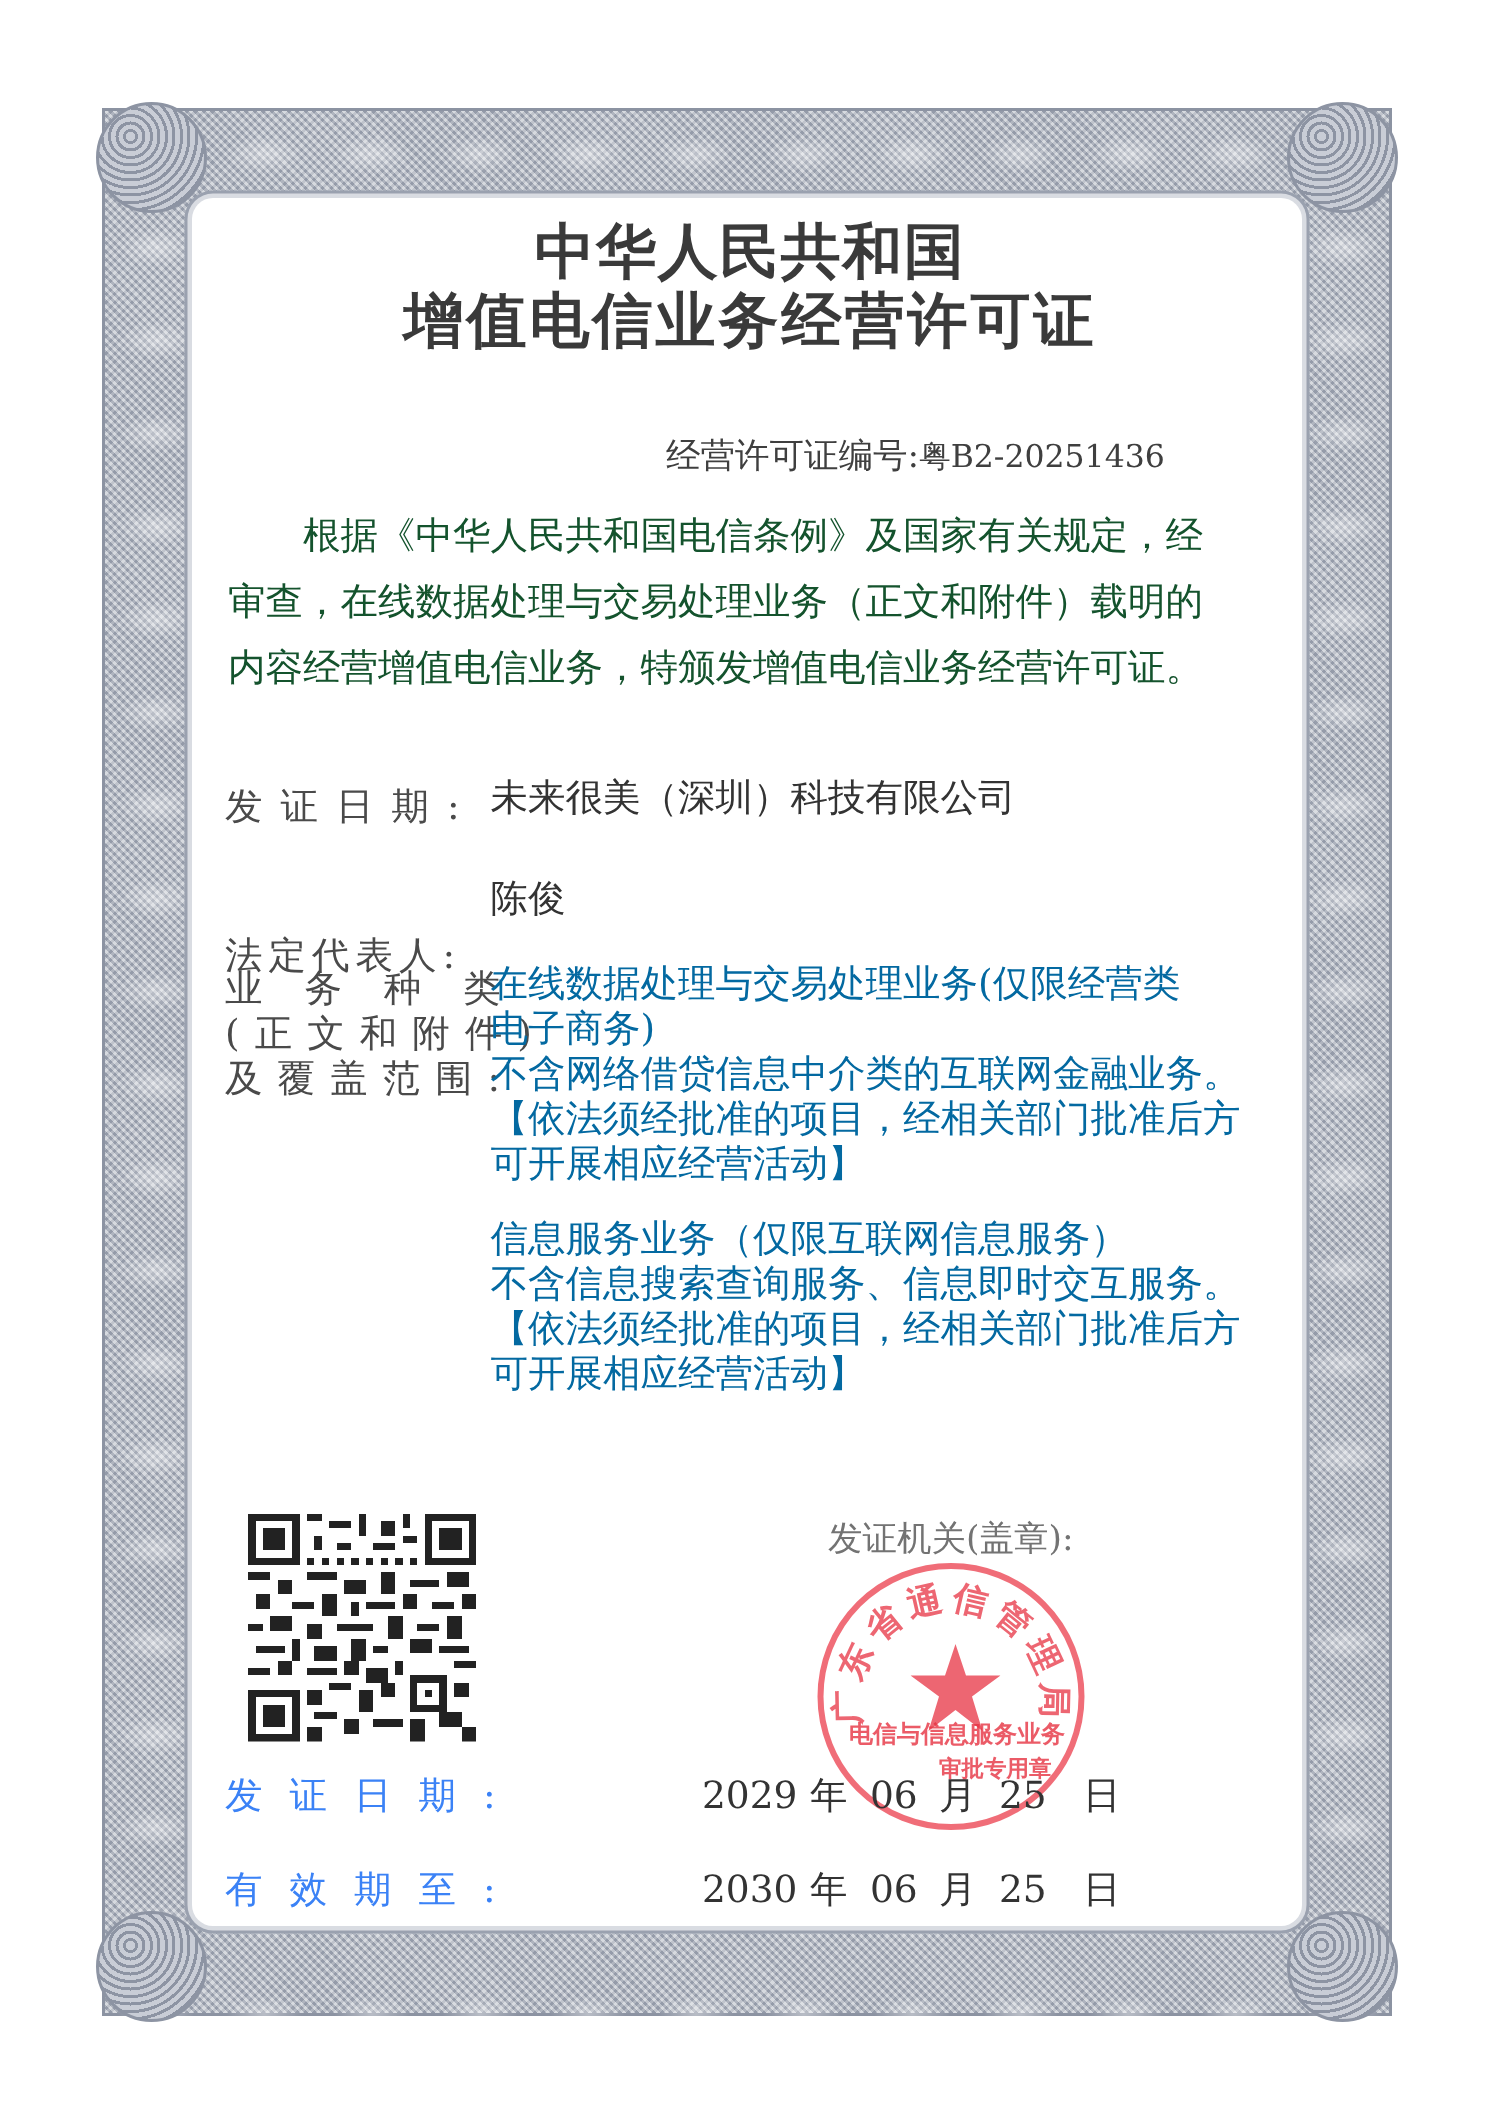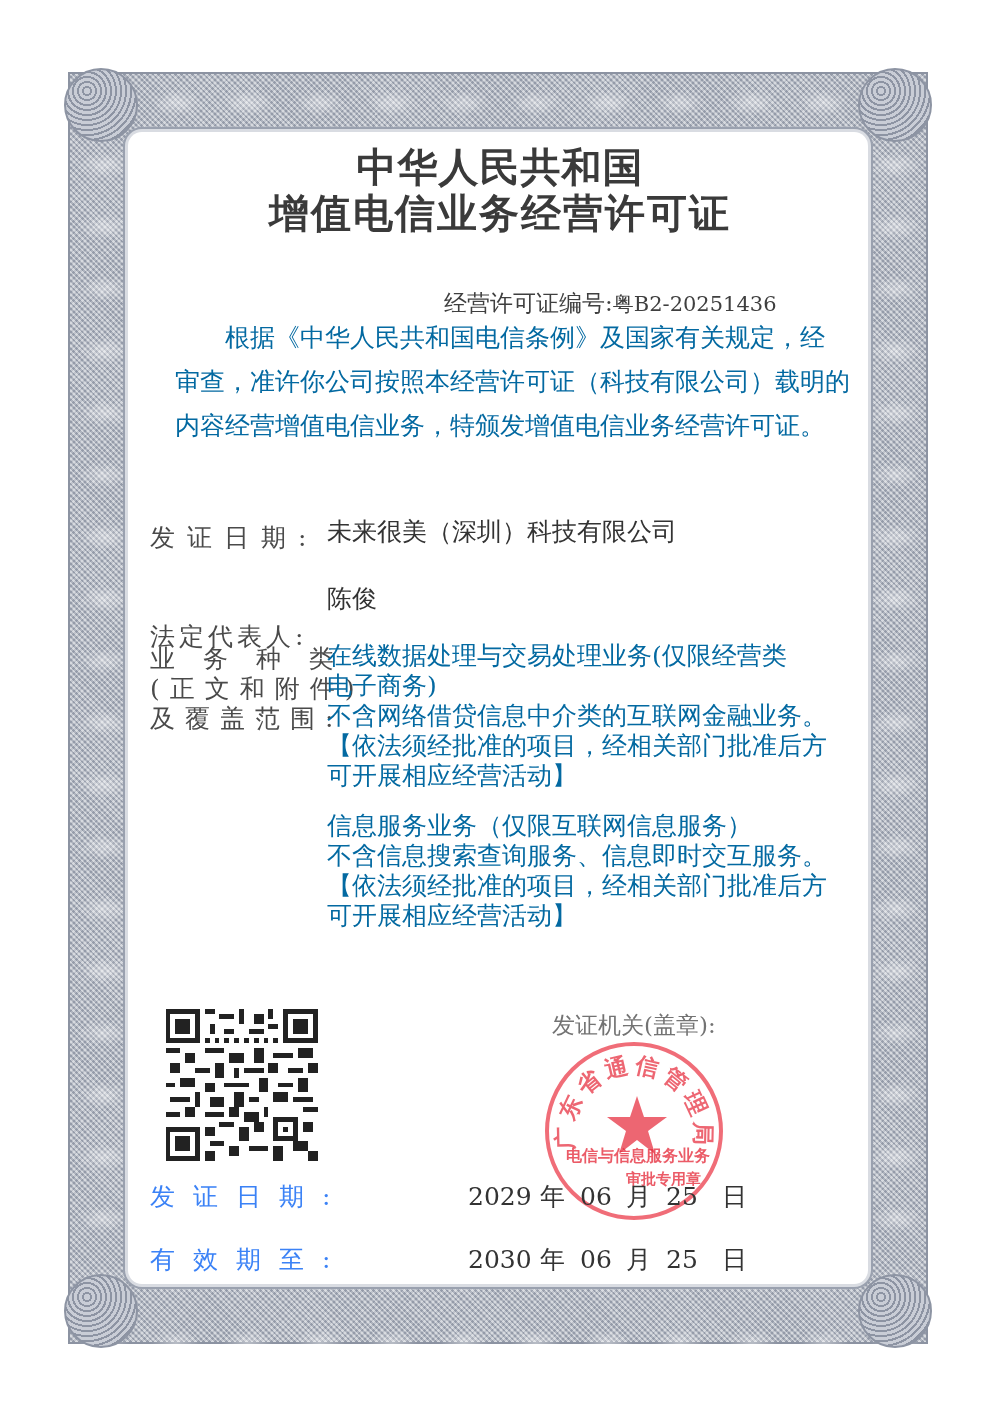--- a/index.html
+++ b/index.html
@@ -23,21 +23,21 @@
   .corner.tl { left:-6px; top:-6px; } .corner.tr { right:-6px; top:-6px; }
   .corner.bl { left:-6px; bottom:-6px; } .corner.br { right:-6px; bottom:-6px; }
 
   .title { position:absolute; left:0; width:1000px; text-align:center; color:#3a3a3a; font-weight:bold; }
   .t1 { top:140px; font-size:40px; letter-spacing:1px; }
   .t2 { top:186px; font-size:40px; letter-spacing:2px; }
 
   .licno { position:absolute; left:444px; top:288px; font-size:23px; color:#3f3f3f; }
   .licno .num { font-family:"DejaVu Serif", serif; font-size:21px; }
 
-  .para { position:absolute; left:152px; top:316px; width:700px; font-size:25px; line-height:44px; color:#0369a1;margin-left:23px; }
+  .para { position:absolute; left:152px; top:335px; width:700px; font-size:25px; line-height:44px; color:#14532d; }
   .para p { margin:0; white-space:nowrap; }
   .label { position:absolute; left:150px; font-size:25px; color:#4a4a4a; white-space:nowrap; }
   .val { position:absolute; left:327px; font-size:25px; color:#333; white-space:nowrap; line-height:30px; }
   .lbl-company { top:521px; letter-spacing:12px; }
   .val-company { top:517px; }
   .lbl-legal { top:620px; letter-spacing:4px; }
   .val-legal { top:584px; }
   .lbl-scope { top:644px; line-height:30px; }
   .lbl-scope div { letter-spacing:10px; }
   .scope { position:absolute; left:327px; top:641px; font-size:25px; line-height:30px; color:#0369a1; }
@@ -74,21 +74,21 @@
 
 <div class="title t1">中华人民共和国</div>
 <div class="title t2">增值电信业务经营许可证</div>
 
 <div class="licno">
   <span>经营许可证编号:</span><span class="num">粤B2-20251436</span>
 </div>
 
 <div class="para">
   <p>　　根据《中华人民共和国电信条例》及国家有关规定，经</p>
-  <p>审查，准许你公司按照本经营许可证（科技有限公司）载明的</p>
+  <p>审查，在线数据处理与交易处理业务（正文和附件）载明的</p>
   <p>内容经营增值电信业务，特颁发增值电信业务经营许可证。</p>
 </div>
 
 <div class="label lbl-company">发证日期:</div>
 <div class="val val-company">未来很美（深圳）科技有限公司</div>
 
 <div class="label lbl-legal">法定代表人:</div>
 <div class="val val-legal">陈俊</div>
 
 <div class="label lbl-scope">

